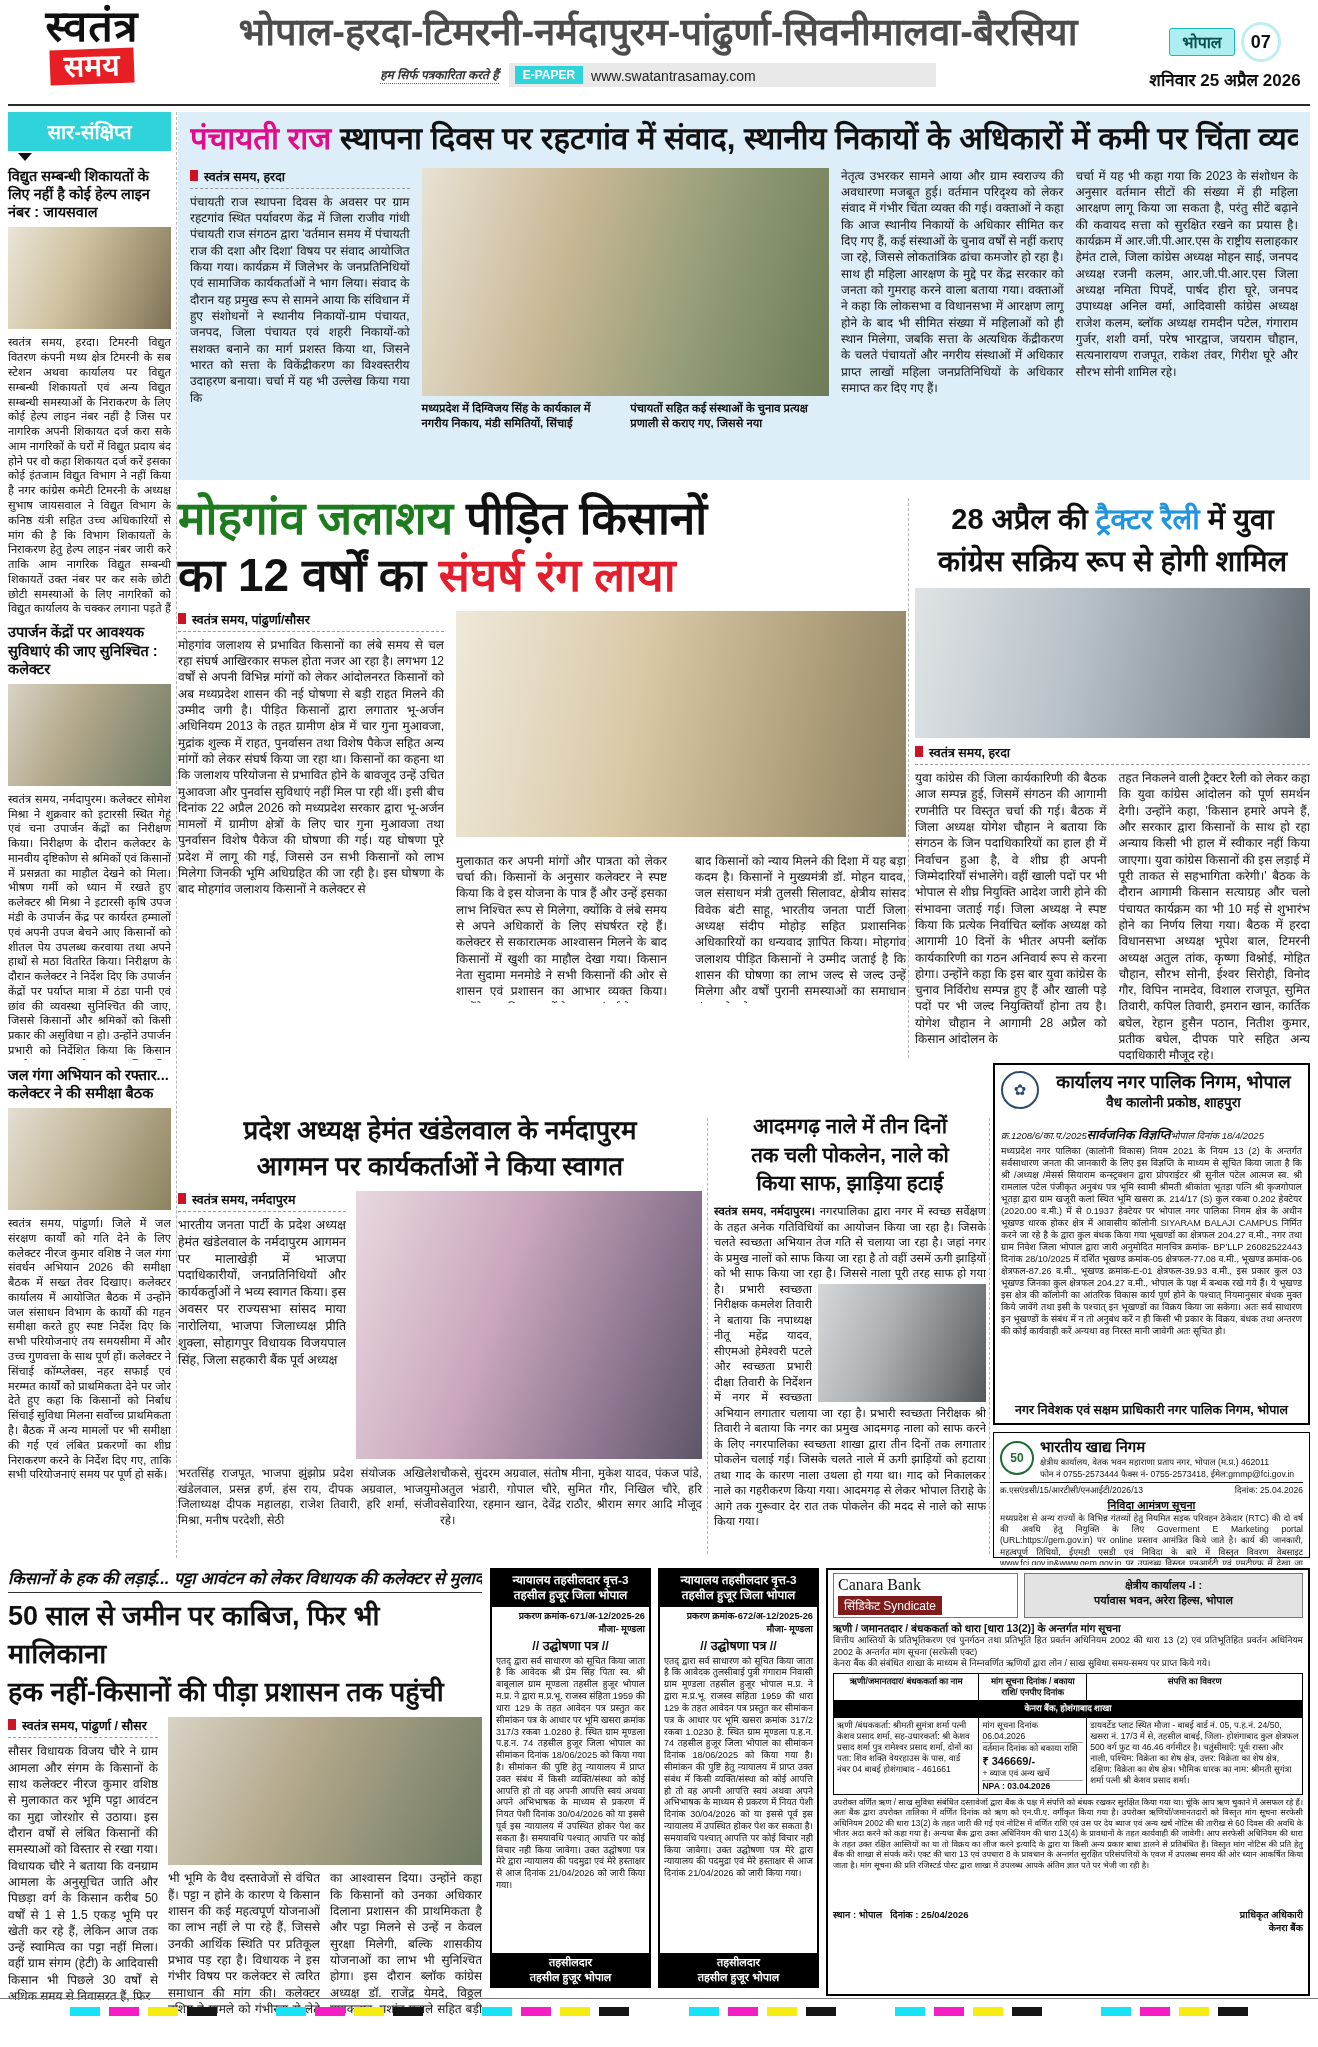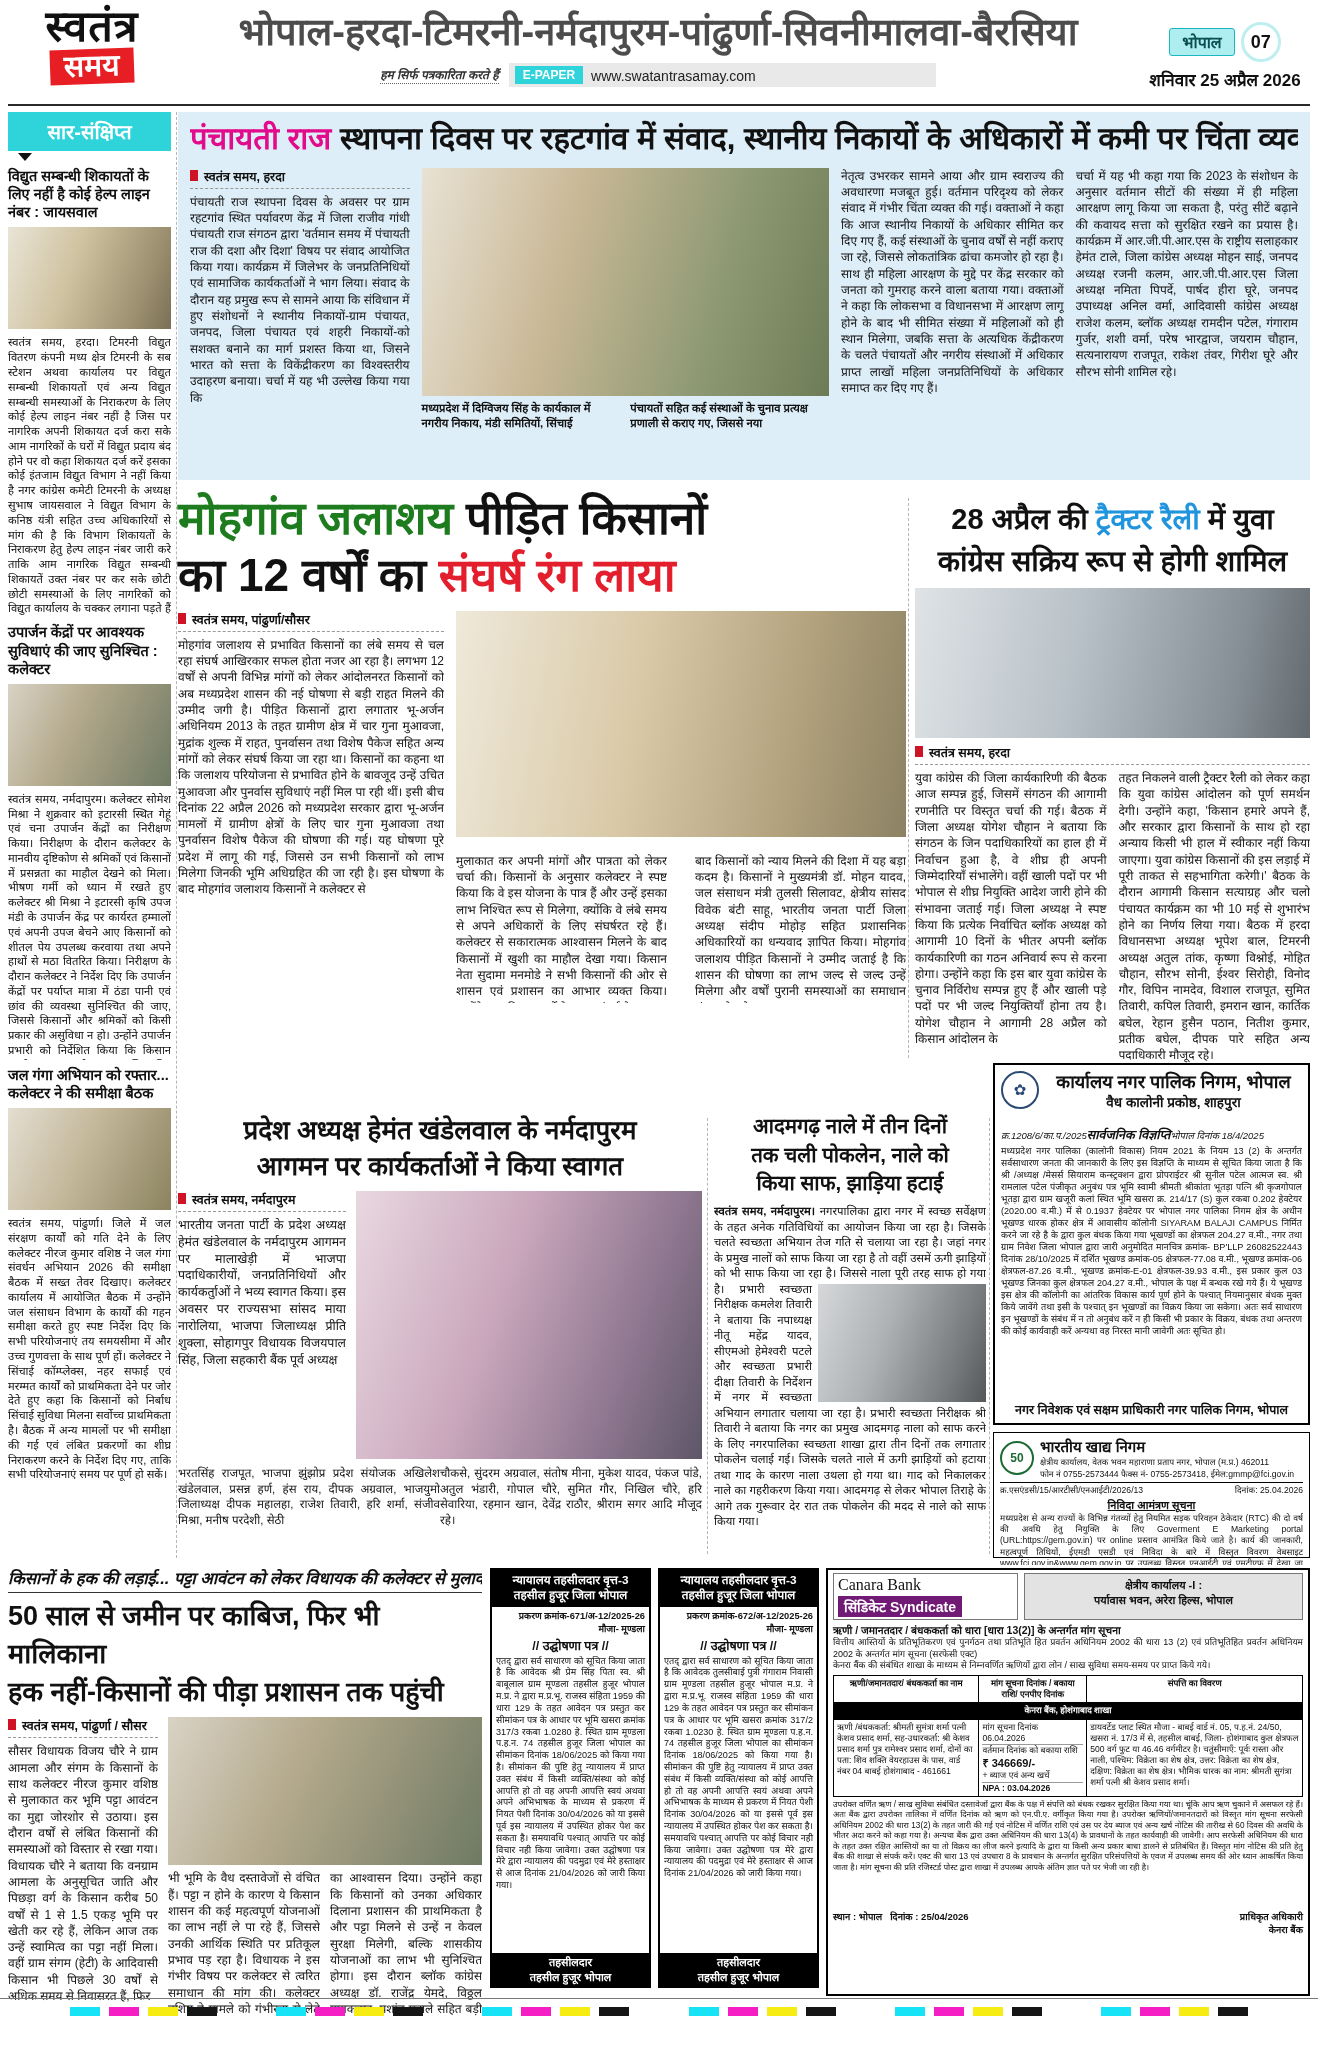--- a/index.html
+++ b/index.html
@@ -124,21 +124,21 @@
   .court-case{font-size:9.3px;font-weight:bold;text-align:right;padding:2px 4px 0;}
   .court-case2{font-size:9.3px;font-weight:bold;text-align:right;padding:0 4px;}
   .court-title{font-size:12.5px;font-weight:bold;text-align:center;margin:2px 0;}
   .court-body{font-size:9.1px;line-height:1.3;text-align:justify;padding:0 4px;flex:1;overflow:hidden;}
   .court-foot{background:#000;color:#fff;font-weight:bold;font-size:11px;text-align:center;padding:2px;line-height:1.3;}
   
   .canara{left:826px;top:1568px;width:484px;height:428px;border:2px solid #000;box-sizing:border-box;padding:3px 5px;font-size:8.8px;}
   .canara-top{display:flex;gap:6px;}
   .canara-logo{width:175px;border:1px solid #777;padding:2px 4px;}
   .canara-brand{font-size:16px;font-weight:normal;font-family:"Liberation Serif",serif;}
-  .canara-syn{background:#701a75;color:#fff;display:inline-block;font-size:14px;padding:1px 6px;margin-top:2px;font-weight:bold;}
+  .canara-syn{background:#7f1d1d;color:#fff;display:inline-block;font-size:12px;padding:1px 6px;margin-top:2px;}
   .canara-office{flex:1;background:#e3e3e3;border:1px solid #777;text-align:center;font-weight:bold;font-size:11px;padding:4px;line-height:1.35;}
   .canara-t1{font-weight:bold;font-size:10.5px;margin-top:3px;}
   .canara-t2{font-size:9px;line-height:1.3;text-align:justify;}
   .canara-tbl{width:100%;border-collapse:collapse;margin-top:3px;}
   .canara-tbl th,.canara-tbl td{border:1px solid #000;font-size:8.6px;padding:2px 3px;vertical-align:top;text-align:left;line-height:1.3;}
   .canara-tbl th{text-align:center;font-weight:bold;}
   .canara-band td{background:#000;color:#fff;text-align:center;font-weight:bold;}
   .amount{font-size:11px;font-weight:bold;}
   .canara-legal{font-size:8.2px;line-height:1.28;text-align:justify;margin-top:3px;height:108px;overflow:hidden;}
   .canara-foot{display:flex;justify-content:space-between;font-weight:bold;font-size:9.5px;margin-top:2px;}

